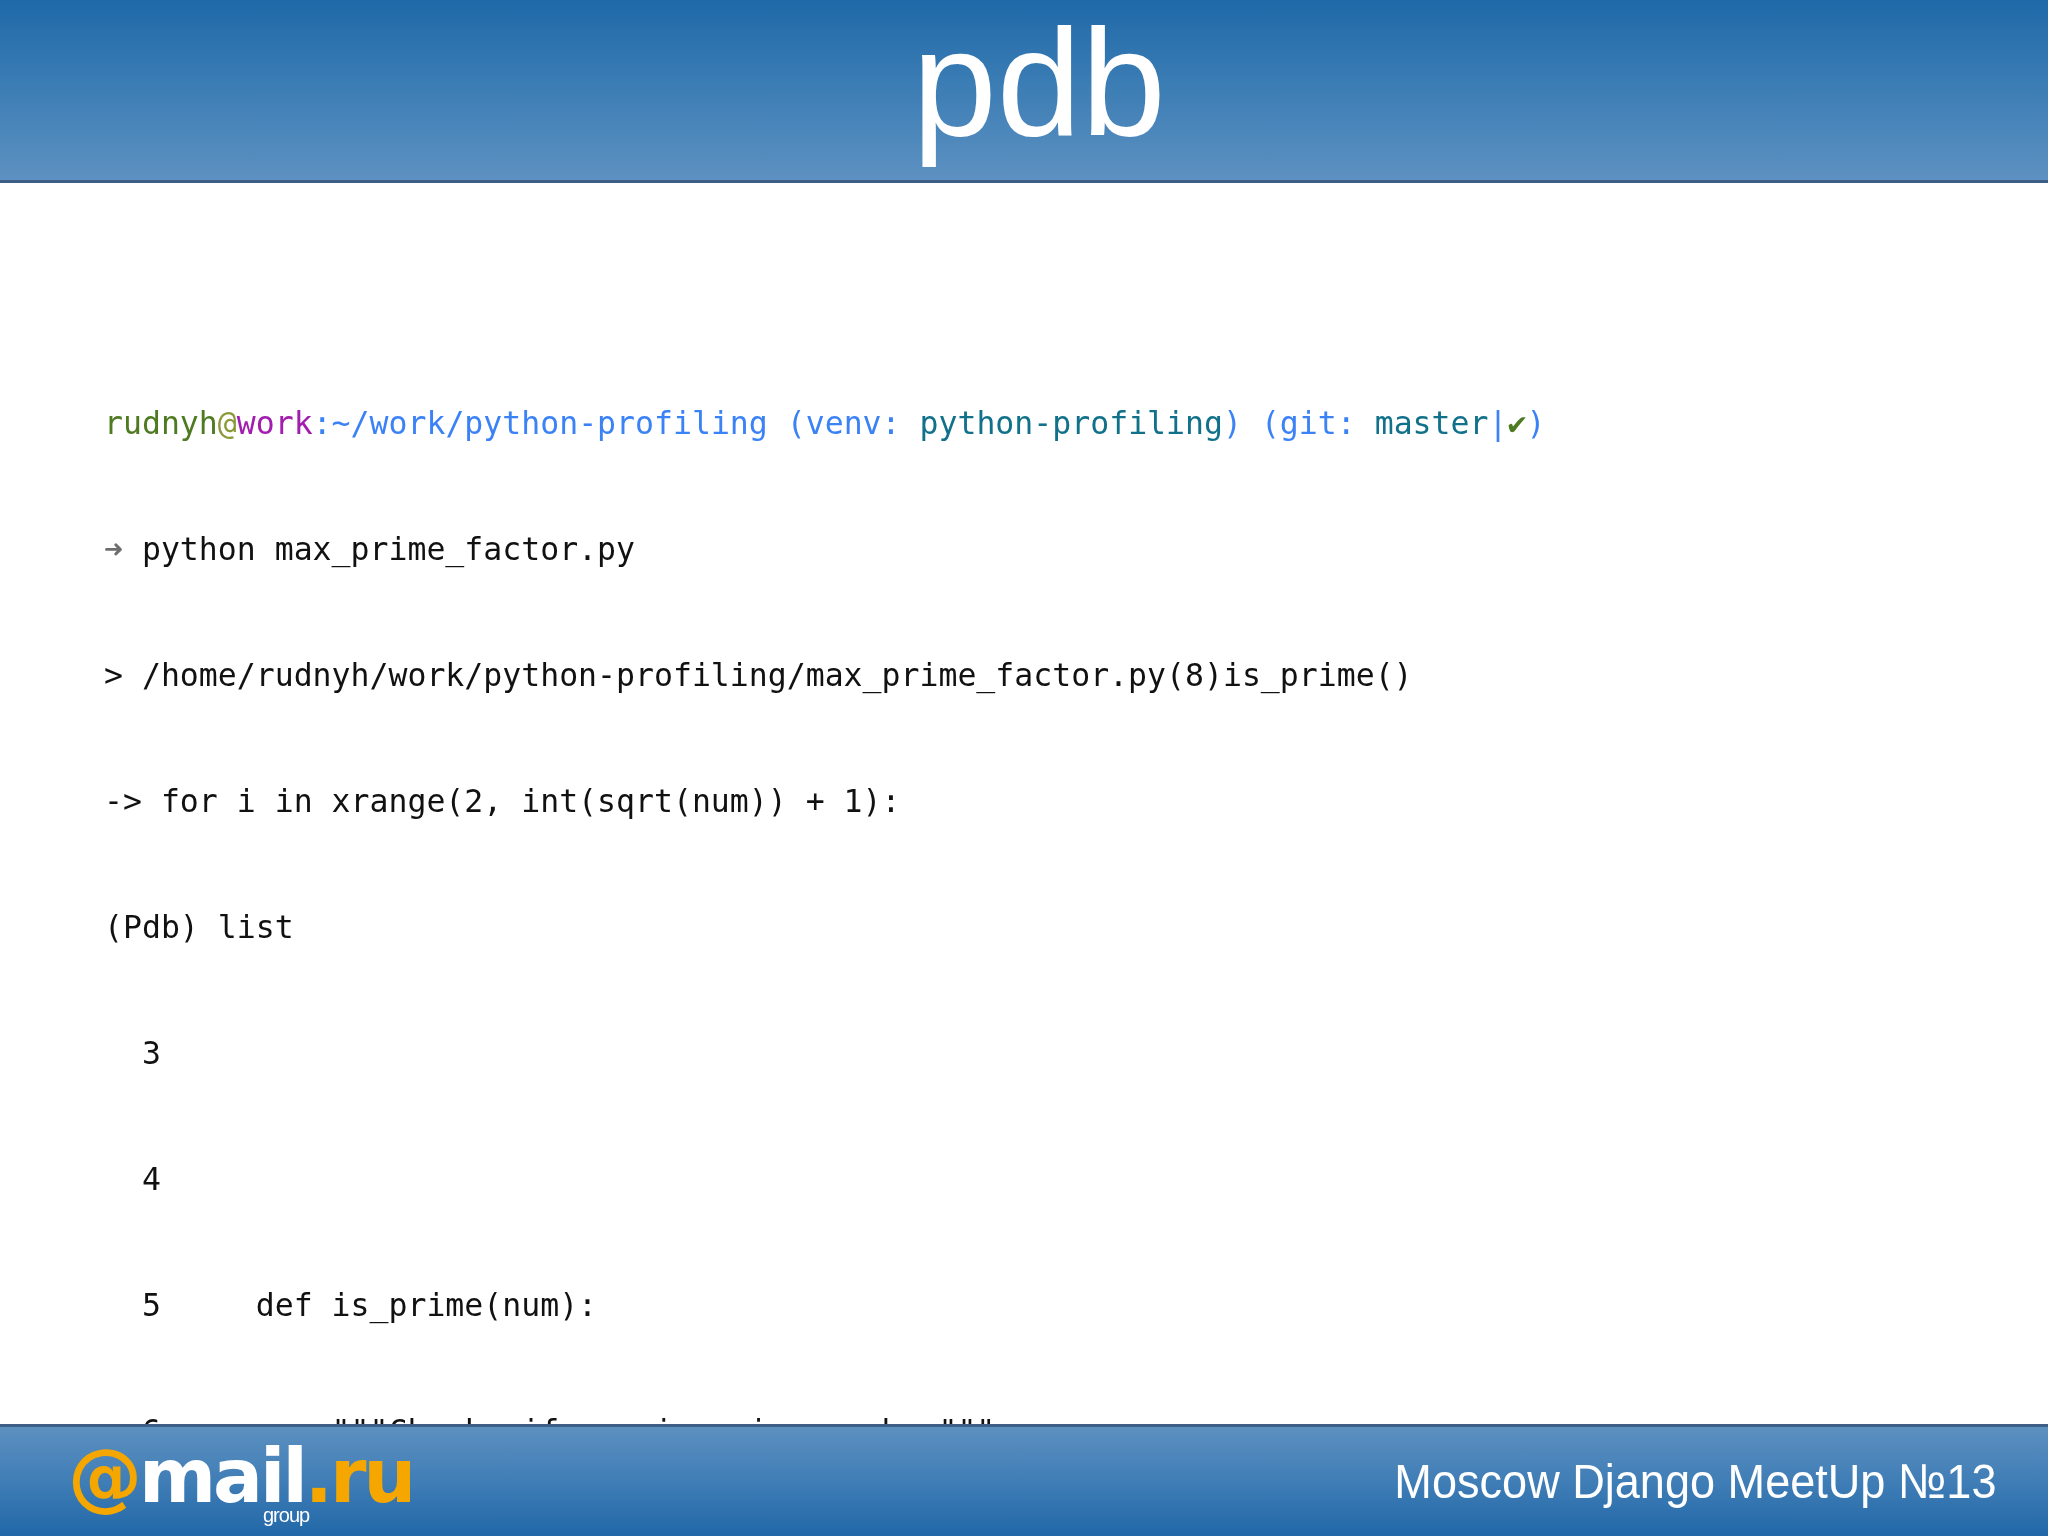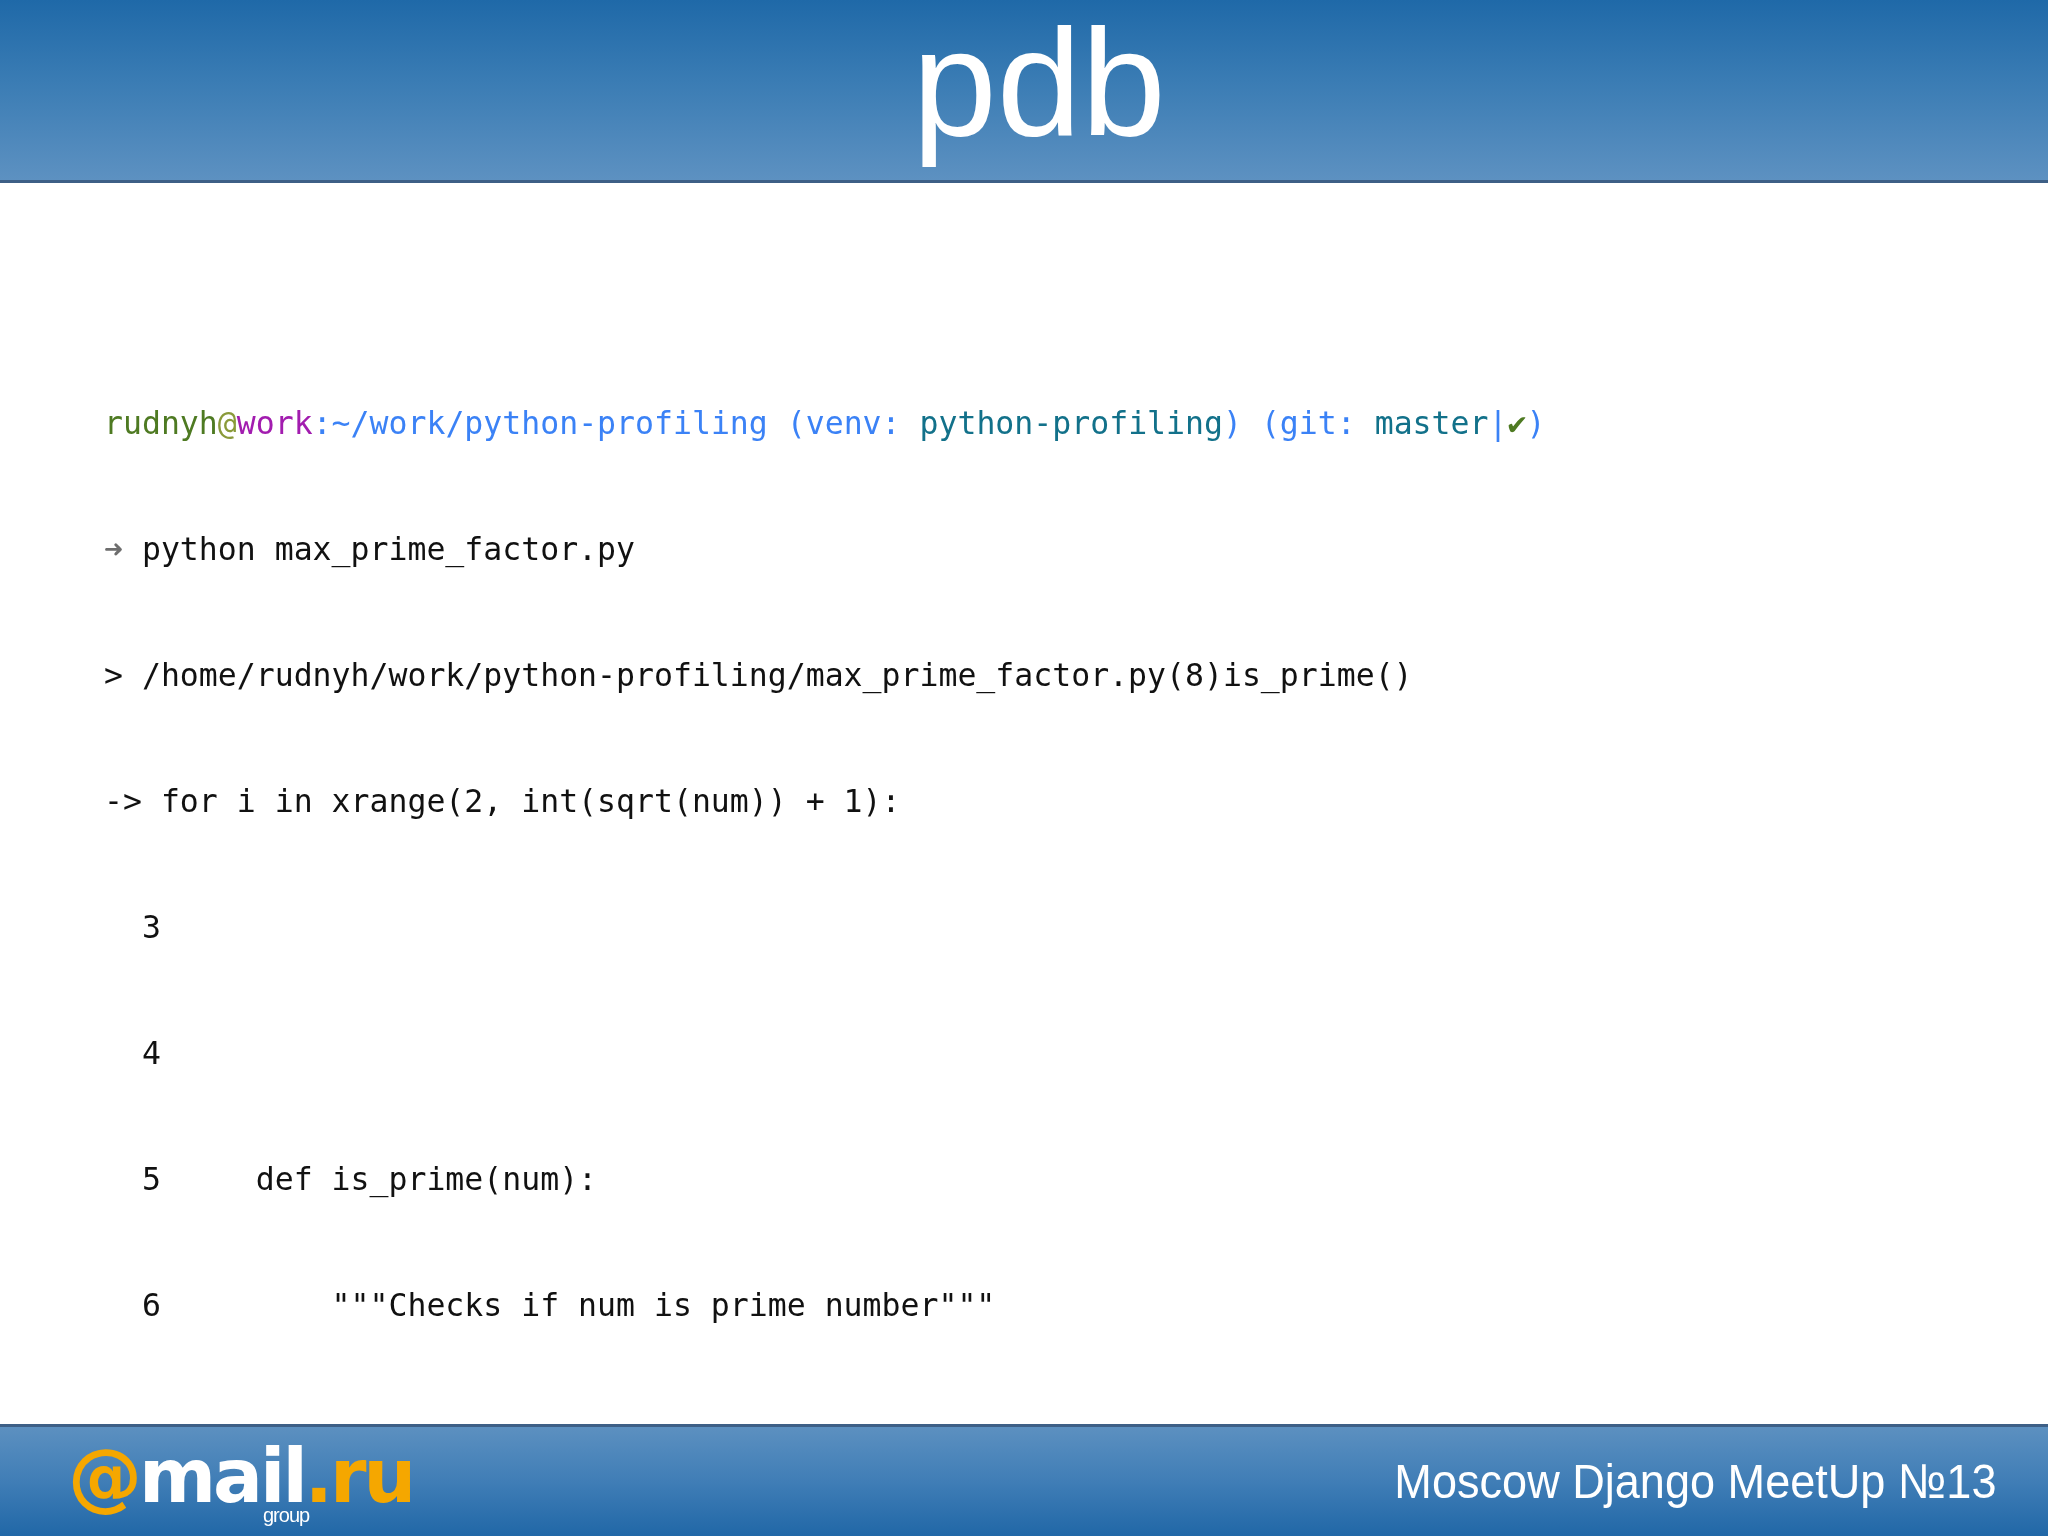--- a/index.html
+++ b/index.html
@@ -116,20 +116,21 @@
 
   <div class="header">
     <div class="title">pdb</div>
   </div>
 
   <div class="terminal">
     <div class="line"><span class="c-user">rudnyh</span><span class="c-at">@</span><span class="c-host">work</span><span class="c-gray">:~/work/python-profiling </span><span class="c-gray">(venv: </span><span class="c-teal">python-profiling</span><span class="c-gray">) </span><span class="c-gray">(git: </span><span class="c-teal">master</span><span class="c-gray">|</span><span class="c-check">✔</span><span class="c-gray">)</span></div>
     <div class="line"><span class="c-arrow">➜</span><span> python max_prime_factor.py</span></div>
     <div class="line">&gt; /home/rudnyh/work/python-profiling/max_prime_factor.py(8)is_prime()</div>
     <div class="line">-&gt; for i in xrange(2, int(sqrt(num)) + 1):</div>
+    <div class="line">(Pdb) list</div>
     <div class="line">  3</div>
     <div class="line">  4</div>
     <div class="line">  5     def is_prime(num):</div>
     <div class="line">  6         """Checks if num is prime number"""</div>
     
     
     
     
     
     

